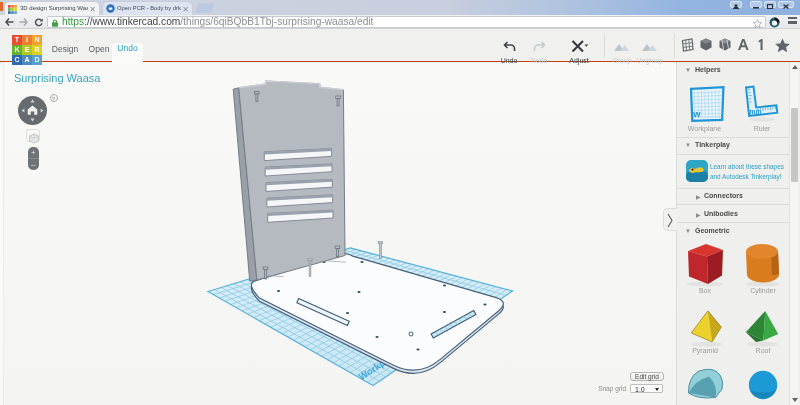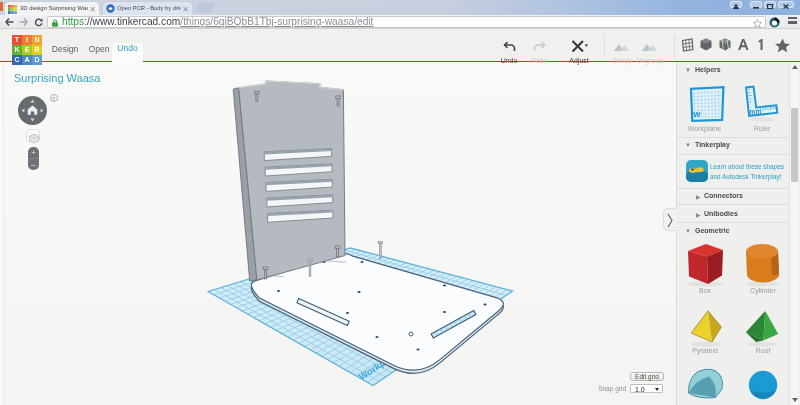--- a/index.html
+++ b/index.html
@@ -117,21 +117,21 @@
       </svg>
   <svg style="position:absolute;left:34px;top:2.5px" width="9" height="9" viewBox="0 0 10 10">
         <path d="M8.4 3 A3.6 3.6 0 1 0 8.8 5.8" stroke="#4c5056" stroke-width="1.6" fill="none"></path>
         <path d="M9.7 0.6 L9.7 3.8 L6.5 3.8 Z" fill="#4c5056"></path>
       </svg>
   <div id="urlbar">
     <svg style="position:absolute;left:3px;top:1.5px" width="8" height="8">
           <rect x="1" y="3.2" width="6" height="4.5" rx="0.8" fill="#43a047"></rect>
           <path d="M2.5 3.5 V2.5 a1.5 1.5 0 0 1 3 0 V3.5" stroke="#43a047" stroke-width="1.1" fill="none"></path>
         </svg>
-    <div id="urltext"><span style="color:#2e9b3f;">https</span><span style="color:#3b3f45;">://www.tinkercad.com</span><span style="color:#8b8f94;text-decoration:underline;">/things/6qiBQbB1Tbj-surprising-waasa/edit</span></div>
+    <div id="urltext"><span style="color:#2e9b3f;">https</span><span style="color:#3b3f45;">://www.tinkercad.com</span><span style="color:#8b8f94;">/things/6qiBQbB1Tbj-surprising-waasa/edit</span></div>
     <svg style="position:absolute;right:2.5px;top:0.5px" width="11" height="11" viewBox="0 0 24 24">
           <path d="M12 3l2.6 6.2 6.7.5-5.1 4.4 1.6 6.5L12 17l-5.8 3.6 1.6-6.5-5.1-4.4 6.7-.5z" fill="none" stroke="#9aa0a6" stroke-width="1.6"></path>
         </svg>
   </div>
   <svg style="position:absolute;right:20px;top:1.5px" width="11" height="11">
         <circle cx="5.5" cy="5.5" r="5" fill="#275e6b"></circle>
         <path d="M5.5 0.5 A5 5 0 0 1 10.5 5.5 L5.5 5.5 Z" fill="#111"></path>
         <circle cx="5.5" cy="6" r="2.6" fill="#fff"></circle>
       </svg>
   <div id="hamb"></div>

